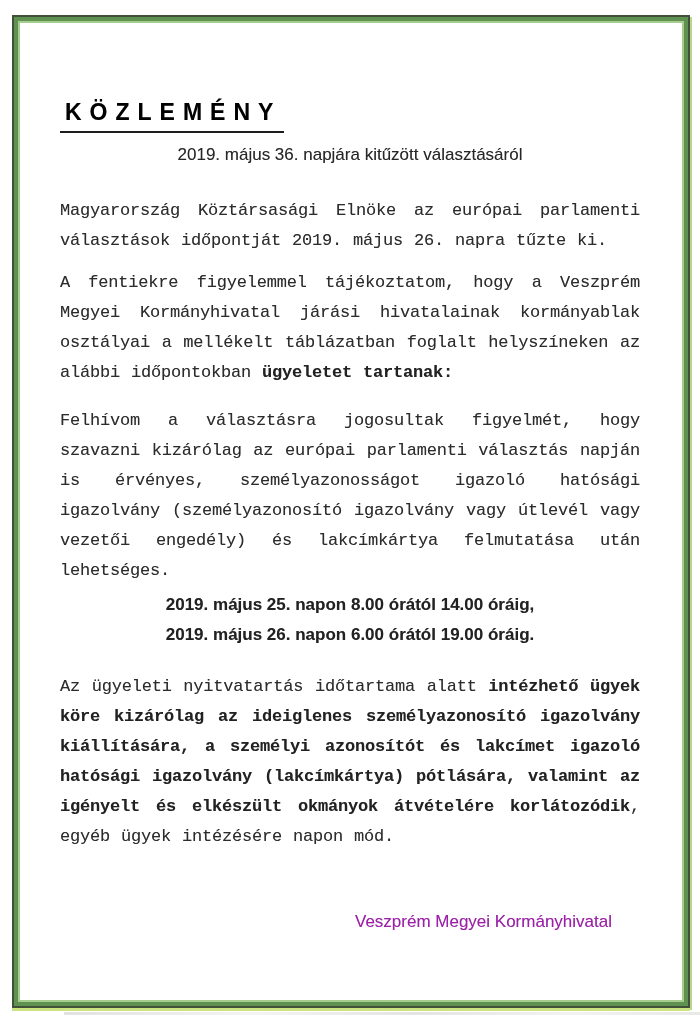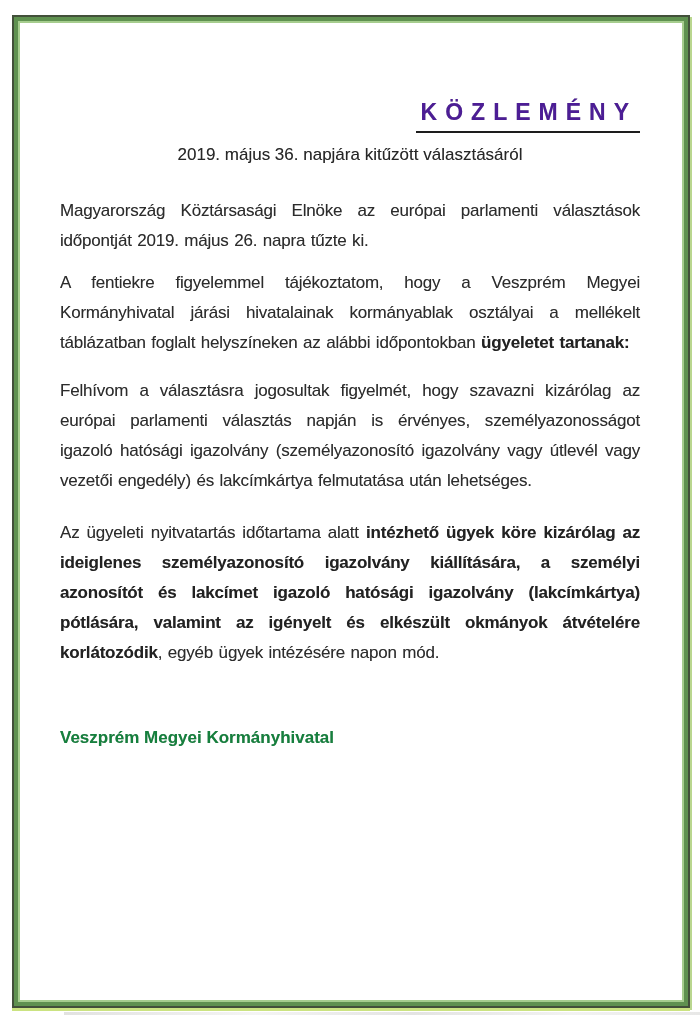--- a/index.html
+++ b/index.html
@@ -42,25 +42,25 @@
   .content {
     position: absolute;
     inset: 0;
     padding: 74px 42px 0 40px;
     color: #2c2c2c;
     text-shadow: 0 0 0.5px rgba(40,40,40,0.35);
   }
 
   .title {
     margin: 0;
-    text-align: right;
+    text-align: left;
     font-size: 23px;
     font-weight: bold;
     letter-spacing: 8px;
-    color: #4c1d95;
+    color: #000000;
     line-height: 30px;
   }
   .title-text {
     display: inline-block;
     border-bottom: 2.5px solid #1d1d1d;
     padding: 0 3px 4px 5px;
   }
 
   .subtitle {
     margin-top: 8px;
@@ -71,43 +71,44 @@
   }
 
   .para {
     margin: 0;
     font-size: 17px;
     line-height: 30px;
     letter-spacing: -0.2px;
     word-spacing: 1px;
     text-align: justify;
     color: #2c2c2c;
+    font-family: Liberation Mono, monospace;
   }
   .para-1 { margin-top: 28px; }
   .para-2 { margin-top: 18px; }
   .para-3 { margin-top: 12px; }
   .para-4 { margin-top: 22px; }
   .para strong, .bold { font-weight: bold; color: #222222; }
 
   .schedule {
     margin-top: 4px;
     text-align: center;
     font-size: 17px;
     font-weight: bold;
     line-height: 30px;
     color: #222222;
   }
 
   .signature {
     margin-top: 60px;
-    text-align: left;
+    text-align: right;
     padding-right: 28px;
     font-size: 17px;
-    font-weight: bold;
-    color: #15803d;
+    font-weight: normal;
+    color: #a21caf;
   }
 
   
   .smudge {
     position: absolute;
     left: 64px;
     right: 0;
     top: 1012px;
     height: 3px;
     background: linear-gradient(90deg,
@@ -131,20 +132,24 @@
         <div class="subtitle">
           <div>2019. május 36. napjára kitűzött választásáról</div>
         </div>
 
         <p class="para para-1">Magyarország Köztársasági Elnöke az európai parlamenti választások időpontját 2019. május 26. napra tűzte ki.</p>
 
         <p class="para para-3"><span>A fentiekre figyelemmel tájékoztatom, hogy a Veszprém Megyei Kormányhivatal járási hivatalainak kormányablak osztályai a mellékelt táblázatban foglalt helyszíneken az alábbi időpontokban </span><strong>ügyeletet tartanak:</strong></p>
 
         <p class="para para-2">Felhívom a választásra jogosultak figyelmét, hogy szavazni kizárólag az európai parlamenti választás napján is érvényes, személyazonosságot igazoló hatósági igazolvány (személyazonosító igazolvány vagy útlevél vagy vezetői engedély) és lakcímkártya felmutatása után lehetséges.</p>
 
+        <div class="schedule">
+          <div>2019. május 25. napon 8.00 órától 14.00 óráig,</div>
+          <div>2019. május 26. napon 6.00 órától 19.00 óráig.</div>
+        </div>
 
         <p class="para para-4"><span>Az ügyeleti nyitvatartás időtartama alatt </span><strong>intézhető ügyek köre kizárólag az ideiglenes személyazonosító igazolvány kiállítására, a személyi azonosítót és lakcímet igazoló hatósági igazolvány (lakcímkártya) pótlására, valamint az igényelt és elkészült okmányok átvételére korlátozódik</strong><span>, egyéb ügyek intézésére napon mód.</span></p>
 
         <div class="signature">Veszprém Megyei Kormányhivatal</div>
 
       </div>
     </div>
   </div>
 </div>
 

